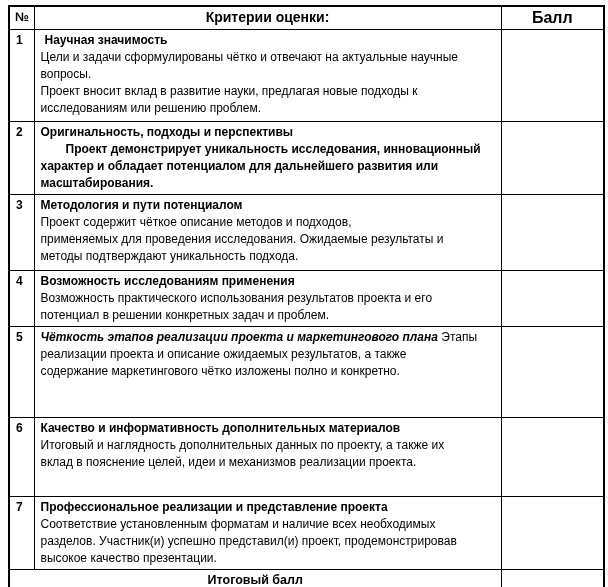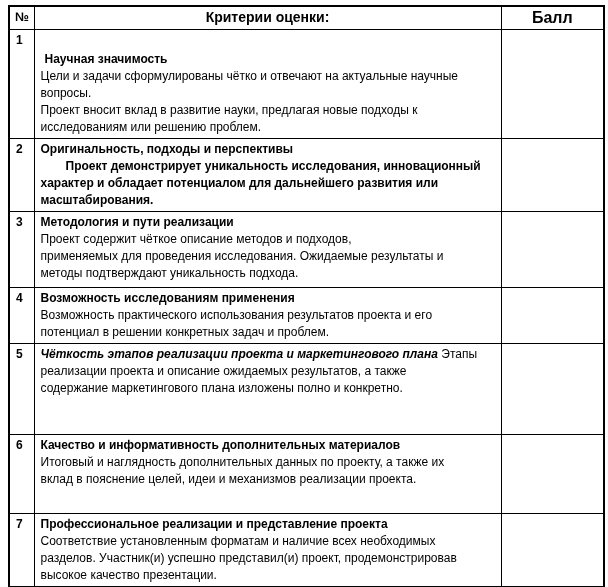--- a/index.html
+++ b/index.html
@@ -35,21 +35,21 @@
   th { font-weight: bold; }
   th.h-num { text-align: left; padding-left: 5px; font-size: 12.5px; }
   th.h-crit { text-align: center; font-size: 14px; }
   th.h-score { text-align: center; font-size: 16px; }
   td.num {
     font-weight: bold;
     padding-left: 6px;
   }
   td.crit { padding-left: 6px; padding-right: 6px; }
   span.title { font-weight: bold; display: block; }
-  span.title.indent { padding-left: 4px; margin-top: 19px; }
+  span.title.indent { padding-left: 4px; }
   span.title.inline { display: inline; font-style: italic; }
   span.body { white-space: pre-line; }
   tr.row-bold-body span.body { font-weight: bold; margin-left: 25px; }
   td.footer-label {
     text-align: center;
     font-weight: bold;
     font-size: 12.5px;
     vertical-align: middle;
   }
   
@@ -92,38 +92,38 @@
   <tr class="r2 row-bold-body">
     <td class="num">2</td>
     <td class="crit"><span class="title">Оригинальность, подходы и перспективы</span><span class="body">Проект демонстрирует уникальность исследования, инновационный
 характер и обладает потенциалом для дальнейшего развития или
 масштабирования.</span></td>
     <td></td>
   </tr>
 
   <tr class="r3">
     <td class="num">3</td>
-    <td class="crit"><span class="title">Методология и пути реализации</span><span class="body">Проект содержит чёткое описание методов и подходов,
+    <td class="crit"><span class="title">Методология и пути потенциалом</span><span class="body">Проект содержит чёткое описание методов и подходов,
 применяемых для проведения исследования. Ожидаемые результаты и
 методы подтверждают уникальность подхода.</span></td>
     <td></td>
   </tr>
 
   <tr class="r4">
     <td class="num">4</td>
     <td class="crit"><span class="title">Возможность исследованиям применения</span><span class="body">Возможность практического использования результатов проекта и его
 потенциал в решении конкретных задач и проблем.</span></td>
     <td></td>
   </tr>
 
   <tr class="r5">
     <td class="num">5</td>
     <td class="crit"><span class="title inline">Чёткость этапов реализации проекта и маркетингового плана</span> <span class="body">Этапы
 реализации проекта и описание ожидаемых результатов, а также
-содержание маркетингового плана изложены полно и конкретно.</span></td>
+содержание маркетингового чётко изложены полно и конкретно.</span></td>
     <td></td>
   </tr>
 
   <tr class="r6">
     <td class="num">6</td>
     <td class="crit"><span class="title">Качество и информативность дополнительных материалов</span><span class="body">Итоговый и наглядность дополнительных данных по проекту, а также их
 вклад в пояснение целей, идеи и механизмов реализации проекта.</span></td>
     <td></td>
   </tr>
 

